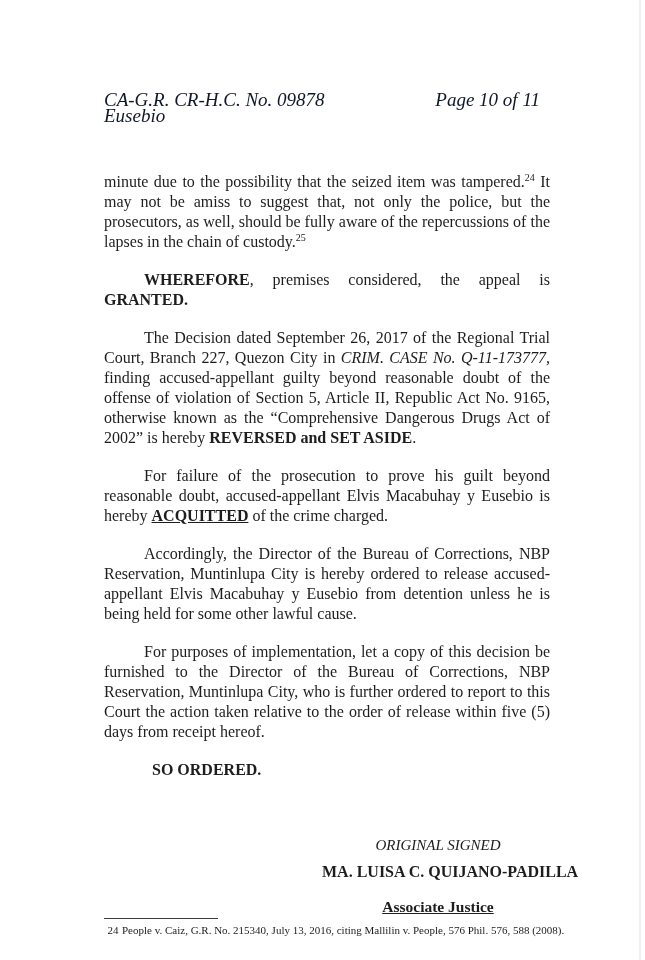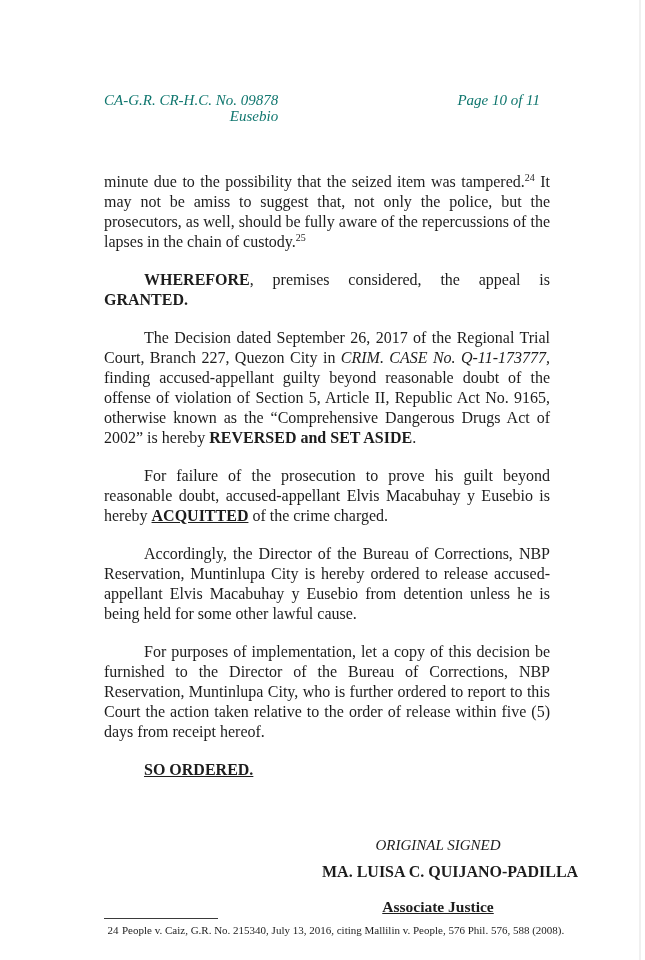--- a/index.html
+++ b/index.html
@@ -24,24 +24,23 @@
     bottom: 0;
     right: 4px;
     width: 2px;
     background: #f0f0f0;
   }
   .doc-header {
     display: flex;
     justify-content: space-between;
     align-items: flex-start;
     font-style: italic;
-    font-size: 15px;
+    font-size: 19px;
     line-height: 16px;
-    color: #0f766e;
-    text-align: right;
+    color: #0f172a;
   }
   .doc-header .header-left div { white-space: nowrap; }
   .doc-header .header-right { white-space: nowrap; padding-right: 10px; }
   .doc-body {
     margin-top: 48px;
     font-size: 16px;
     line-height: 20px;
     text-align: justify;
   }
   .para {
@@ -54,23 +53,22 @@
   .acquitted {
     font-weight: bold;
     text-decoration: underline;
   }
   sup {
     font-size: 10px;
     line-height: 0;
     vertical-align: super;
   }
   .so-ordered {
-    margin: 0;
+    margin: 8px;
     text-indent: 40px;
-    text-decoration: underline;
   }
   .signature {
     margin-top: 55px;
     margin-left: 218px;
     width: 232px;
     text-align: center;
   }
   .sig-line1 {
     font-weight: normal;
     font-style: italic;

